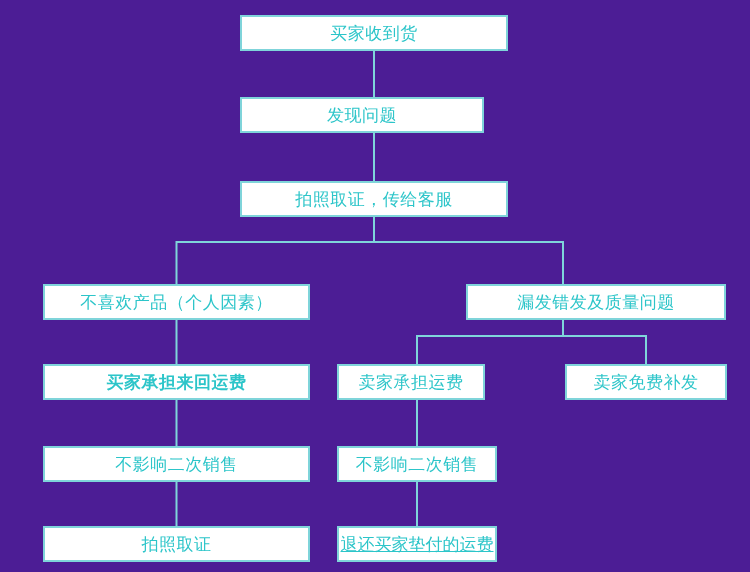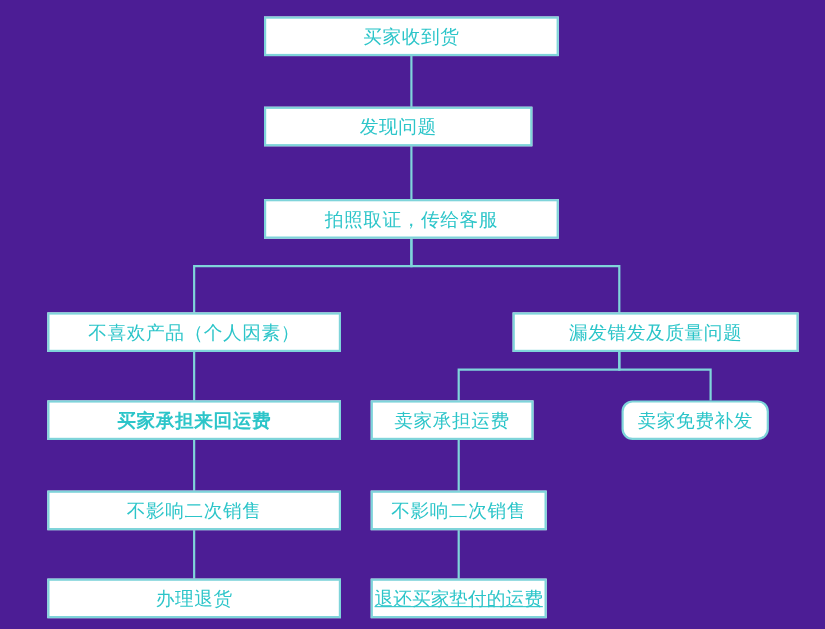--- a/index.html
+++ b/index.html
@@ -16,21 +16,21 @@
     color:var(--text); font-size:17px; font-weight:400;
     white-space:nowrap; letter-spacing:0.5px; z-index:2;
   }
   .n-buyer-receives{ left:240px; top:15px;  width:268px; }
   .n-find-problem  { left:240px; top:97px;  width:244px; }
   .n-photo-evidence{ left:240px; top:181px; width:268px; }
   .n-dislike       { left:43px;  top:284px; width:267px; }
   .n-quality-issue { left:433px; top:284px; width:260px;margin-left:33px; }
   .n-buyer-pays    { left:43px;  top:364px; width:267px;font-weight:bold; }
   .n-seller-pays   { left:337px; top:364px; width:148px; }
-  .n-seller-reship { left:565px; top:364px; width:134px;border-radius:10px; }
+  .n-seller-reship { left:565px; top:364px; width:162px; }
   .n-no-resale-left{ left:43px;  top:446px; width:267px; }
   .n-no-resale-mid { left:337px; top:446px; width:160px; }
   .n-return        { left:43px;  top:526px; width:267px; }
   .n-refund        { left:337px; top:526px; width:160px; letter-spacing:0;text-decoration:underline; }
 </style>
 </head>
 <body>
 
 <div class="canvas" id="canvas">
   <svg class="wires" id="wires">
@@ -50,15 +50,15 @@
   <div class="node n-buyer-receives">买家收到货</div>
   <div class="node n-find-problem">发现问题</div>
   <div class="node n-dislike">不喜欢产品（个人因素）</div>
   <div class="node n-photo-evidence">拍照取证，传给客服</div>
   <div class="node n-quality-issue">漏发错发及质量问题</div>
   <div class="node n-buyer-pays">买家承担来回运费</div>
   <div class="node n-seller-pays">卖家承担运费</div>
   <div class="node n-seller-reship">卖家免费补发</div>
   <div class="node n-no-resale-left">不影响二次销售</div>
   <div class="node n-no-resale-mid">不影响二次销售</div>
-  <div class="node n-return">办理退货</div>
+  <div class="node n-return">拍照取证</div>
   <div class="node n-refund">退还买家垫付的运费</div>
 </div>
 
 </body></html>

